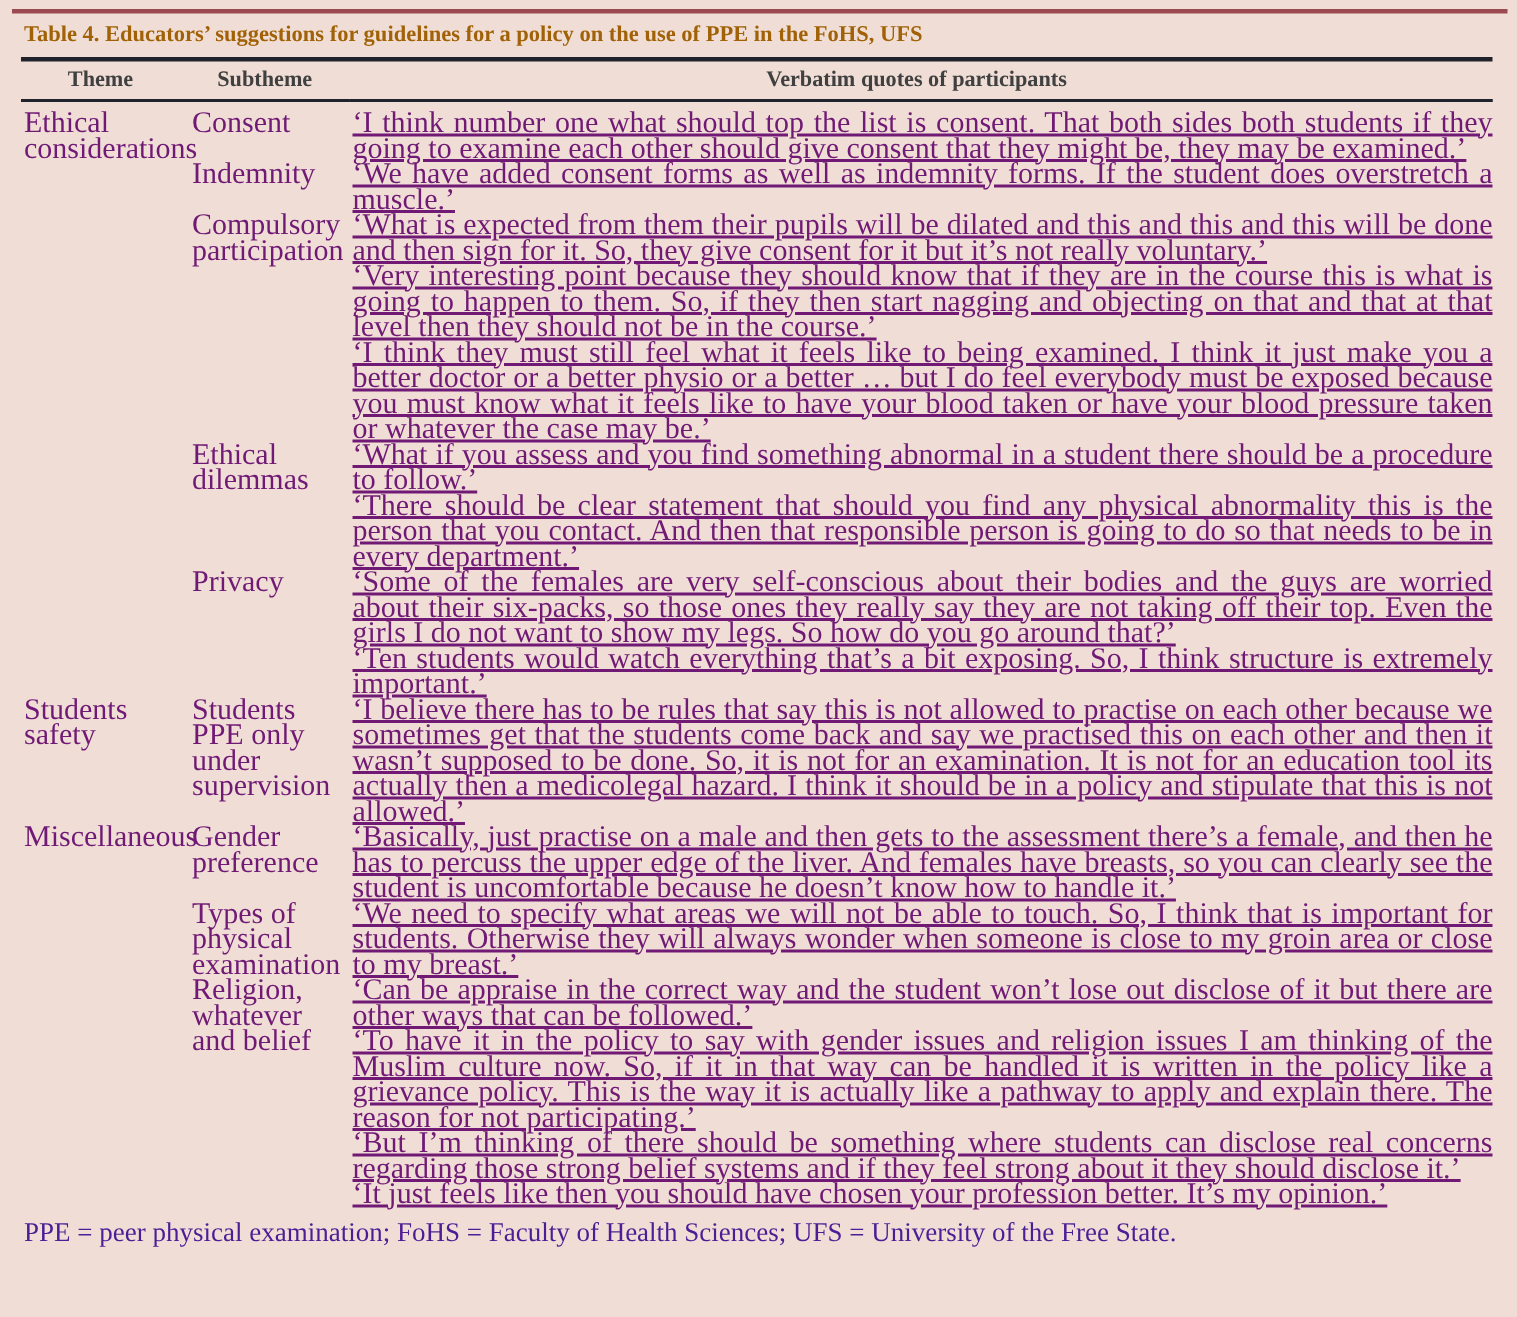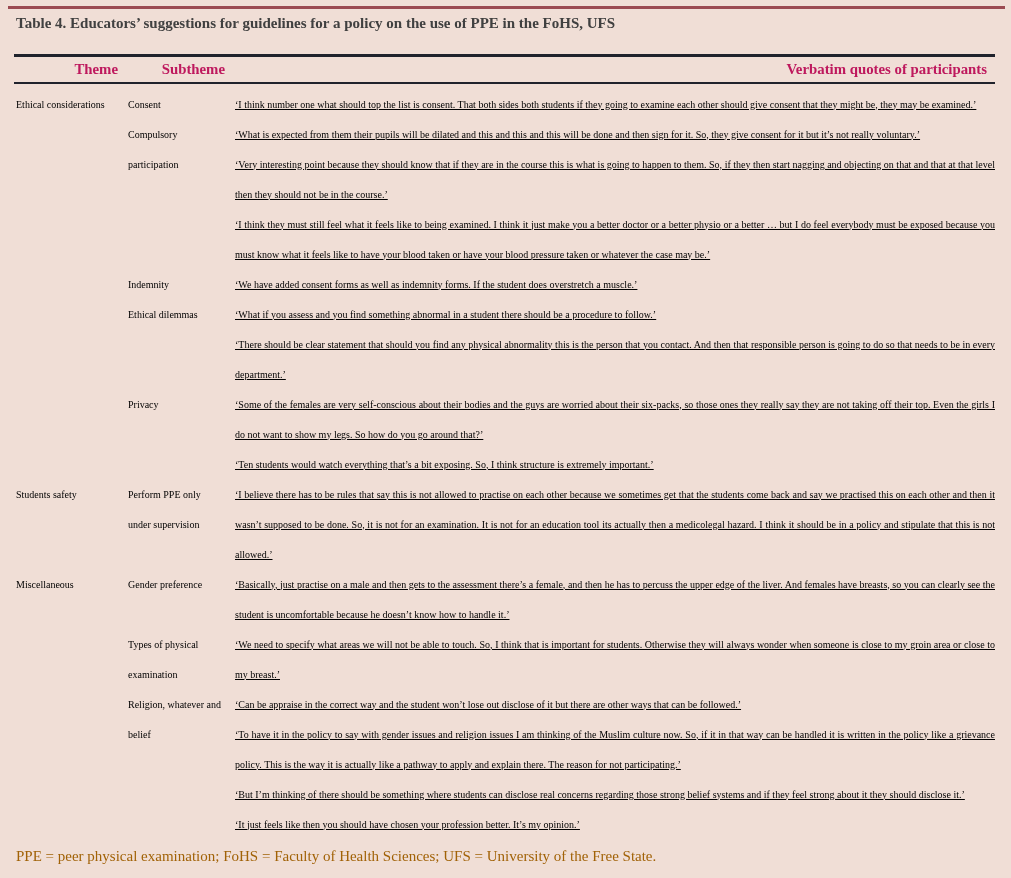--- a/index.html
+++ b/index.html
@@ -14,63 +14,63 @@
   .table-wrap {
     padding: 6px 16px 0 14px;
   }
   .top-rule {
     height: 3px;
     background: #9b4a51;
     margin: 0 0 0 -6px;
     width: 997px;
   }
   .table-title {
-    color: #404040;
+    color: #a16207;
     font-weight: bold;
     font-size: 15px;
     line-height: 18px;
-    padding: 5px 0 22px 2px;
+    padding: 5px 0 6px 2px;
   }
   .rule-dark {
     height: 2.5px;
     background: #20222c;
   }
   table.main {
     width: 100%;
     border-collapse: collapse;
     table-layout: fixed;
   }
   col.c-theme { width: 112px; }
   col.c-subtheme { width: 107px; }
   th {
-    text-align: right;
+    text-align: center;
     vertical-align: top;
-    color: #be185d;
+    color: #404040;
     font-size: 14.8px;
     font-weight: bold;
     padding: 4px 8px 4px 2px;
   }
   thead tr { border-bottom: 2.5px solid #20222c; }
   td {
     vertical-align: top;
-    color: #000000;
-    font-size: 10px;
-    line-height: 30px;
+    color: #701a75;
+    font-size: 20px;
+    line-height: 17px;
     padding: 0 10px 0 2px;
   }
   tbody tr:first-child td { padding-top: 6px; }
   td.quotes { padding-right: 0; }
   td.quotes p {
     margin: 0;
     text-align: justify;
     text-decoration: underline;
   }
   .footnote {
-    color: #a16207;
-    font-size: 15px;
+    color: #4c1d95;
+    font-size: 18px;
     line-height: 16px;
     padding: 8px 0 0 2px;
   }
 </style>
 </head>
 <body>
 
 <div class="table-wrap">
   <div class="top-rule"></div>
   <div class="table-title">Table 4. Educators’ suggestions for guidelines for a policy on the use of PPE in the FoHS, UFS</div>
@@ -92,53 +92,53 @@
     <tbody>
         <tr>
           <td>Ethical considerations</td>
           <td>Consent</td>
           <td class="quotes">
             <p>‘I think number one what should top the list is consent. That both sides both students if they going to examine each other should give consent that they might be, they may be examined.’</p>
           </td>
         </tr>
         <tr>
           <td></td>
+          <td>Indemnity</td>
+          <td class="quotes">
+            <p>‘We have added consent forms as well as indemnity forms. If the student does overstretch a muscle.’</p>
+          </td>
+        </tr>
+        <tr>
+          <td></td>
           <td>Compulsory participation</td>
           <td class="quotes">
             <p>‘What is expected from them their pupils will be dilated and this and this and this will be done and then sign for it. So, they give consent for it but it’s not really voluntary.’</p>
             <p>‘Very interesting point because they should know that if they are in the course this is what is going to happen to them. So, if they then start nagging and objecting on that and that at that level then they should not be in the course.’</p>
             <p>‘I think they must still feel what it feels like to being examined. I think it just make you a better doctor or a better physio or a better … but I do feel everybody must be exposed because you must know what it feels like to have your blood taken or have your blood pressure taken or whatever the case may be.’</p>
-          </td>
-        </tr>
-        <tr>
-          <td></td>
-          <td>Indemnity</td>
-          <td class="quotes">
-            <p>‘We have added consent forms as well as indemnity forms. If the student does overstretch a muscle.’</p>
           </td>
         </tr>
         <tr>
           <td></td>
           <td>Ethical dilemmas</td>
           <td class="quotes">
             <p>‘What if you assess and you find something abnormal in a student there should be a procedure to follow.’</p>
             <p>‘There should be clear statement that should you find any physical abnormality this is the person that you contact. And then that responsible person is going to do so that needs to be in every department.’</p>
           </td>
         </tr>
         <tr>
           <td></td>
           <td>Privacy</td>
           <td class="quotes">
             <p>‘Some of the females are very self-conscious about their bodies and the guys are worried about their six-packs, so those ones they really say they are not taking off their top. Even the girls I do not want to show my legs. So how do you go around that?’</p>
             <p>‘Ten students would watch everything that’s a bit exposing. So, I think structure is extremely important.’</p>
           </td>
         </tr>
         <tr>
           <td>Students safety</td>
-          <td>Perform PPE only under supervision</td>
+          <td>Students PPE only under supervision</td>
           <td class="quotes">
             <p>‘I believe there has to be rules that say this is not allowed to practise on each other because we sometimes get that the students come back and say we practised this on each other and then it wasn’t supposed to be done. So, it is not for an examination. It is not for an education tool its actually then a medicolegal hazard. I think it should be in a policy and stipulate that this is not allowed.’</p>
           </td>
         </tr>
         <tr>
           <td>Miscellaneous</td>
           <td>Gender preference</td>
           <td class="quotes">
             <p>‘Basically, just practise on a male and then gets to the assessment there’s a female, and then he has to percuss the upper edge of the liver. And females have breasts, so you can clearly see the student is uncomfortable because he doesn’t know how to handle it.’</p>
           </td>

